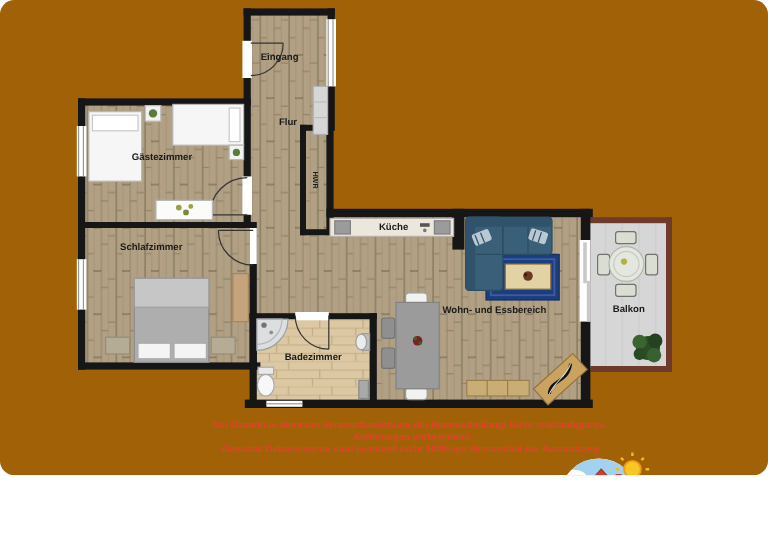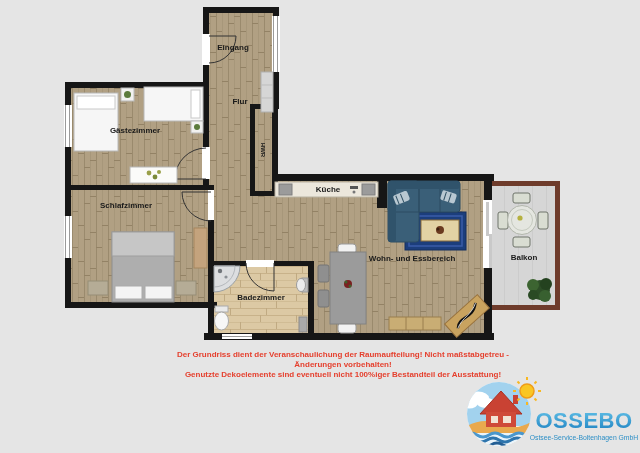--- a/index.html
+++ b/index.html
@@ -1,17 +1,17 @@
 <!DOCTYPE html>
 <html><head>
 <meta charset="utf-8">
 <style>
   html,body{margin:0;padding:0;background:#ffffff;}
-  #stage{position:relative;width:640px;height:453px;background:#e5e5e5;overflow:hidden;
-         font-family:"Liberation Sans",sans-serif;}
+  #stage{position:relative;width:640px;height:396px;background:#a16207;overflow:hidden;
+         font-family:"Liberation Sans",sans-serif;border-radius:12px;}
   svg text{font-family:"Liberation Sans",sans-serif;}
 </style>
 </head>
 <body>
 
 <div id="stage">
 <svg width="640" height="453" viewBox="0 0 640 453">
   <defs>
     <pattern id="wood" width="24" height="36" patternUnits="userSpaceOnUse">
       <rect width="24" height="36" fill="#b1a083"></rect>

